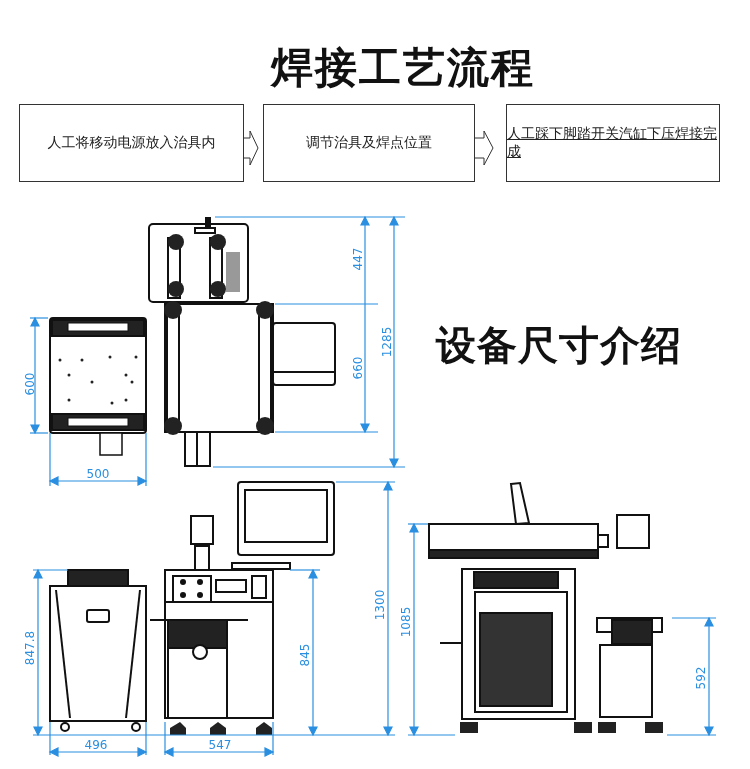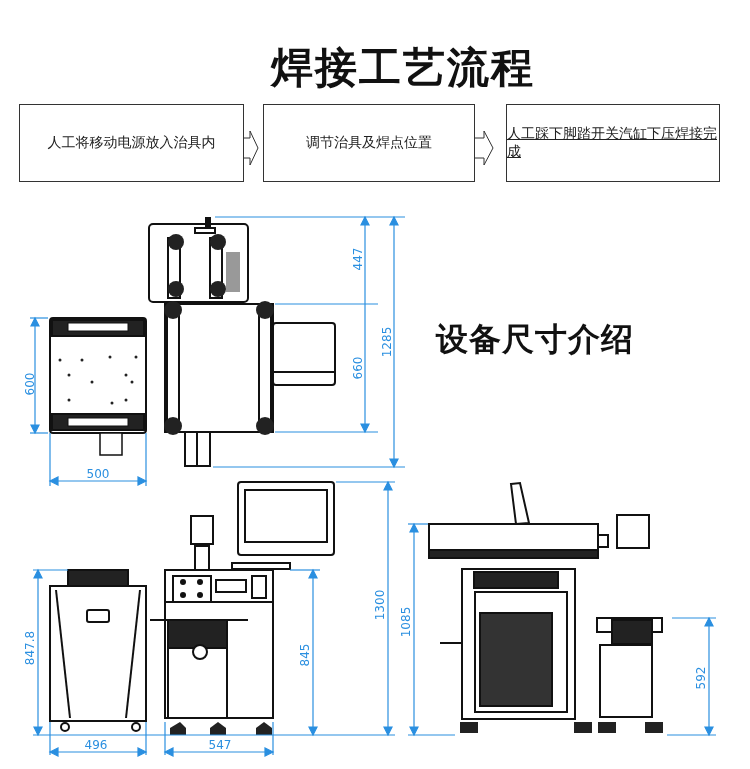--- a/index.html
+++ b/index.html
@@ -1,19 +1,19 @@
 <!DOCTYPE html>
 <html><head>
 <meta charset="utf-8">
 <style>
   html, body { margin:0; padding:0; background:#ffffff; }
   body { width:750px; height:769px; position:relative; overflow:hidden; font-family:"DejaVu Sans", sans-serif; }
   .title { position:absolute; left:0; width:750px; text-align:center; font-weight:bold; color:#111; }
   #process-title { top:40px; font-size:42px; letter-spacing:2px;padding-left:28px; }
-  #dim-title { position:absolute; left:436px; top:318px; font-size:32px; font-weight:bold; color:#111; letter-spacing:1px; }
+  #dim-title { position:absolute; left:436px; top:318px; font-size:40px; font-weight:bold; color:#111; letter-spacing:1px; }
   .step { position:absolute; top:104px; height:78px; border:1px solid #333; background:#fff; display:flex; align-items:center; justify-content:center; font-family:"DejaVu Serif", serif; font-size:14px; color:#222; box-sizing:border-box; }
   svg { position:absolute; left:0; top:0; }
   .dim { fill:#2a8fe0; font-family:"DejaVu Sans", sans-serif; font-size:12px; }
 </style>
 </head>
 <body>
 
 <div id="process-title" class="title">焊接工艺流程</div>
 
 <div class="step" style="left:19px; width:225px;">人工将移动电源放入治具内</div>

